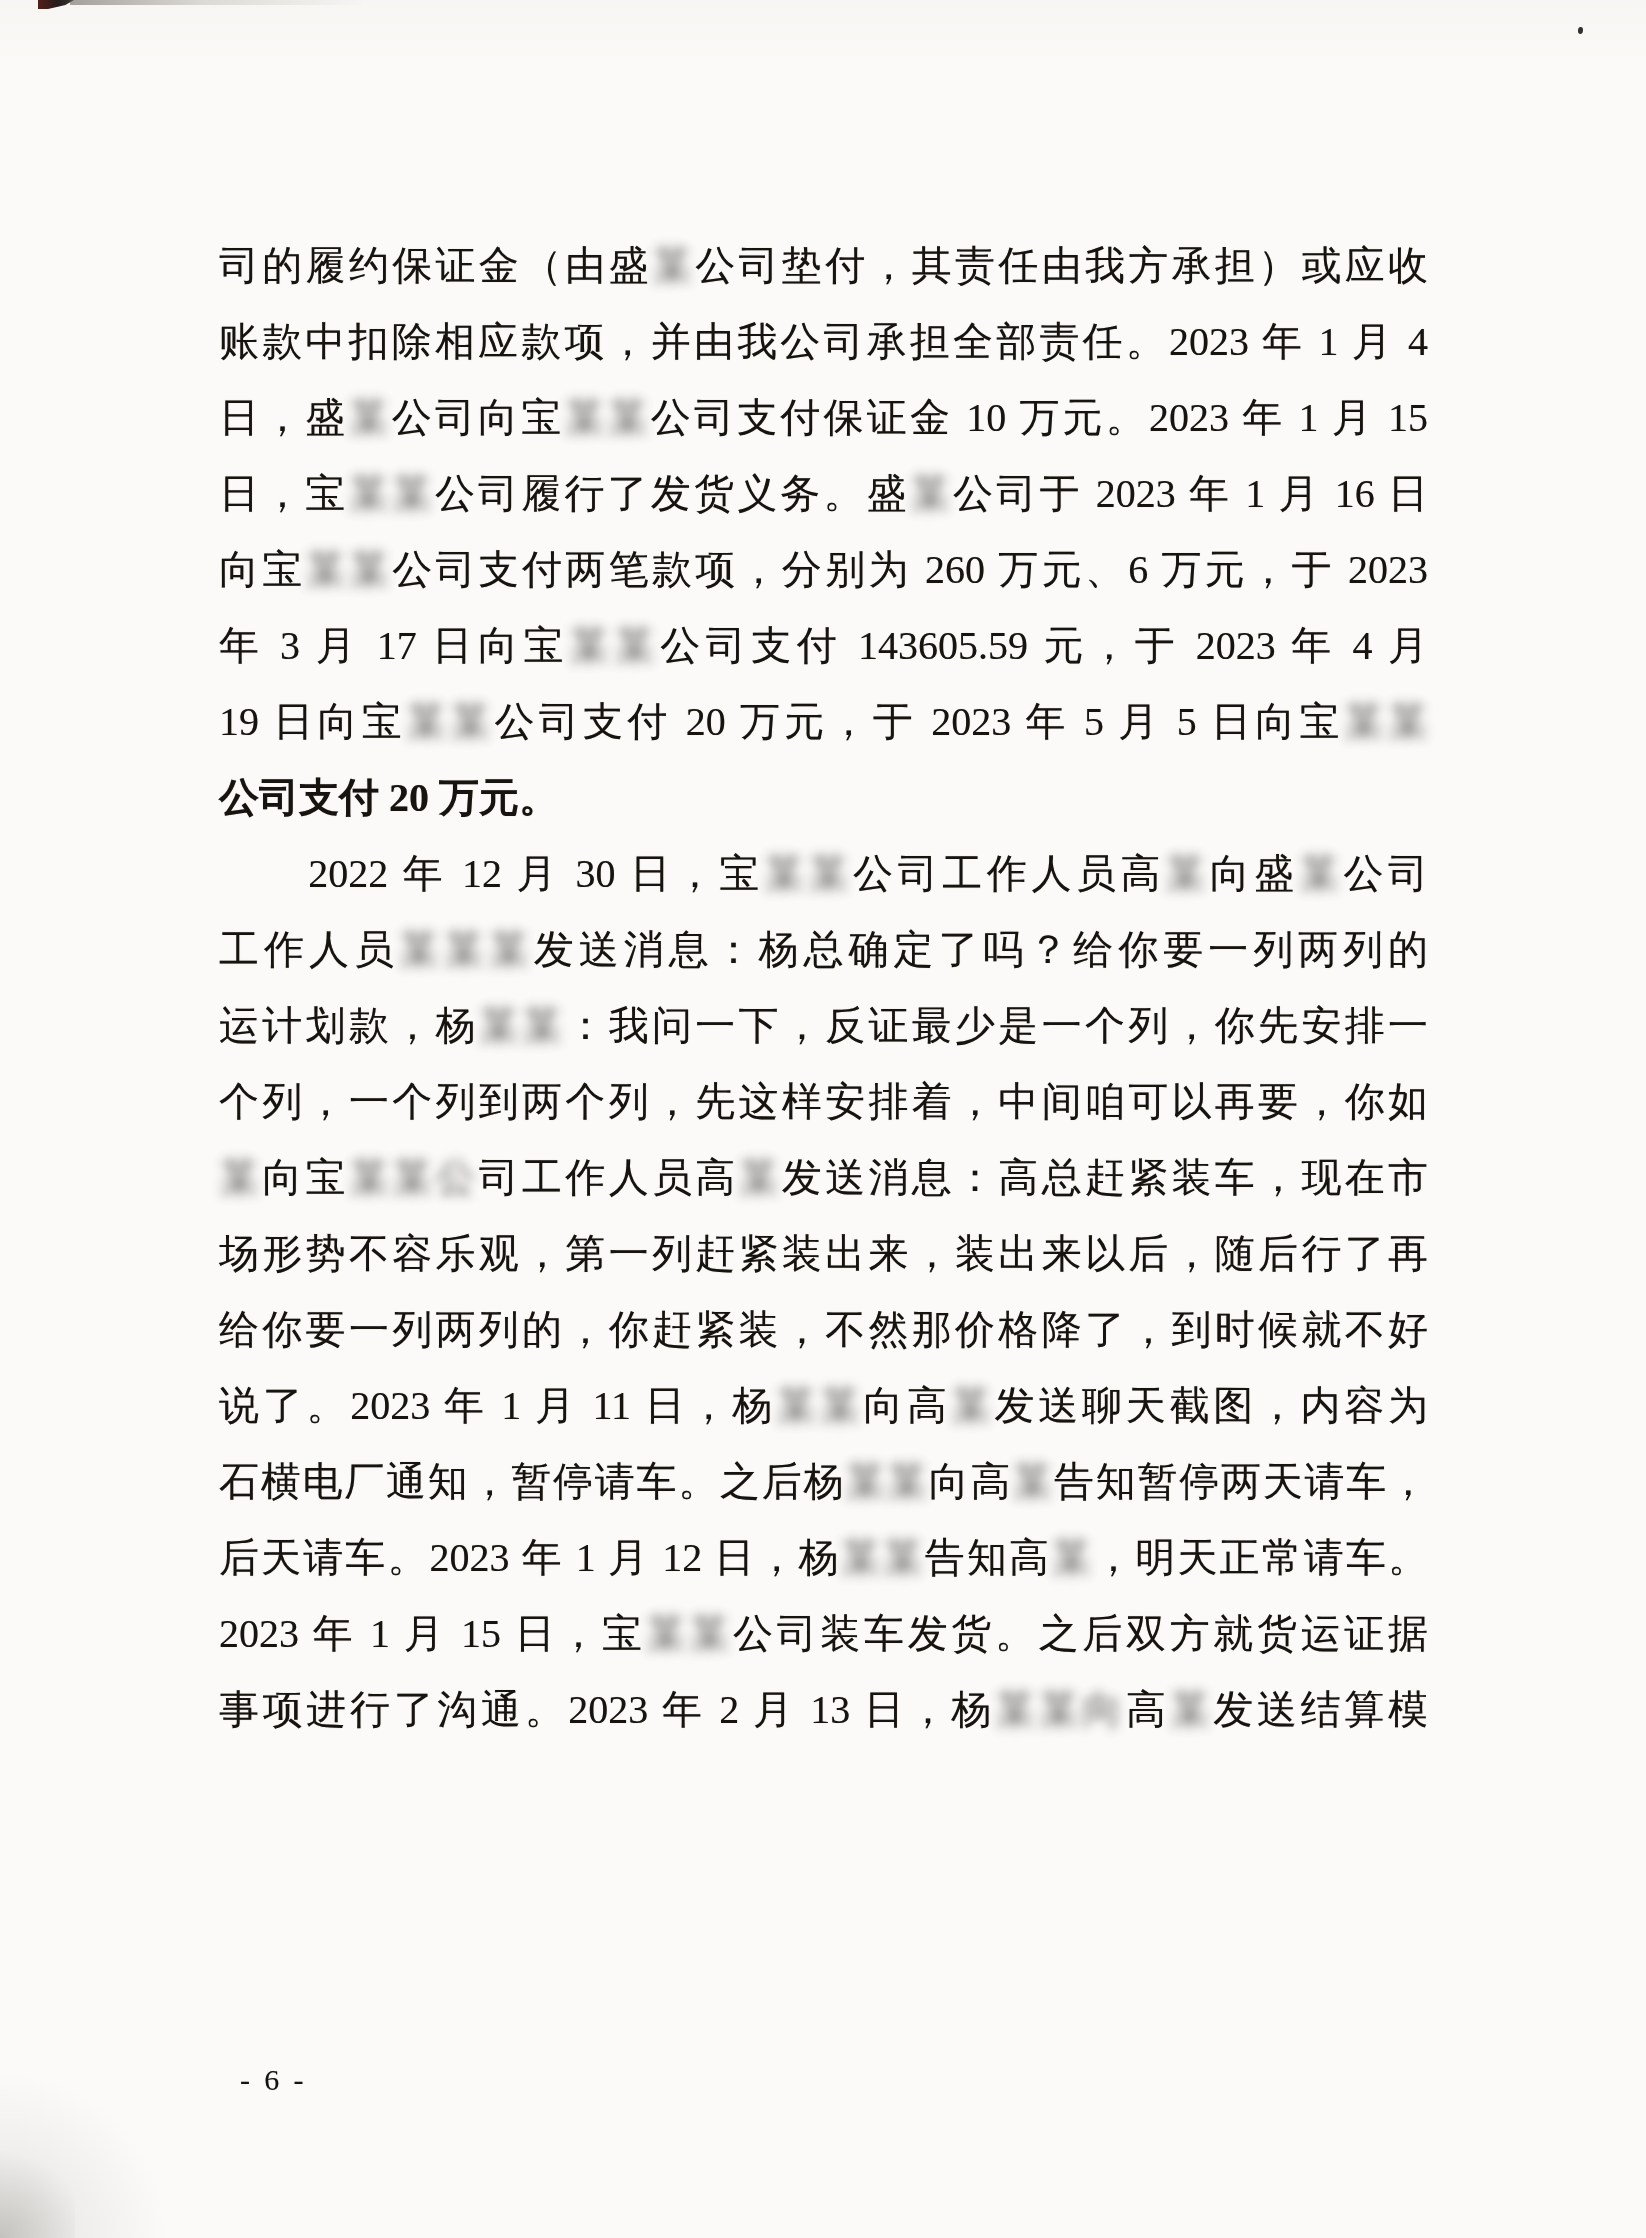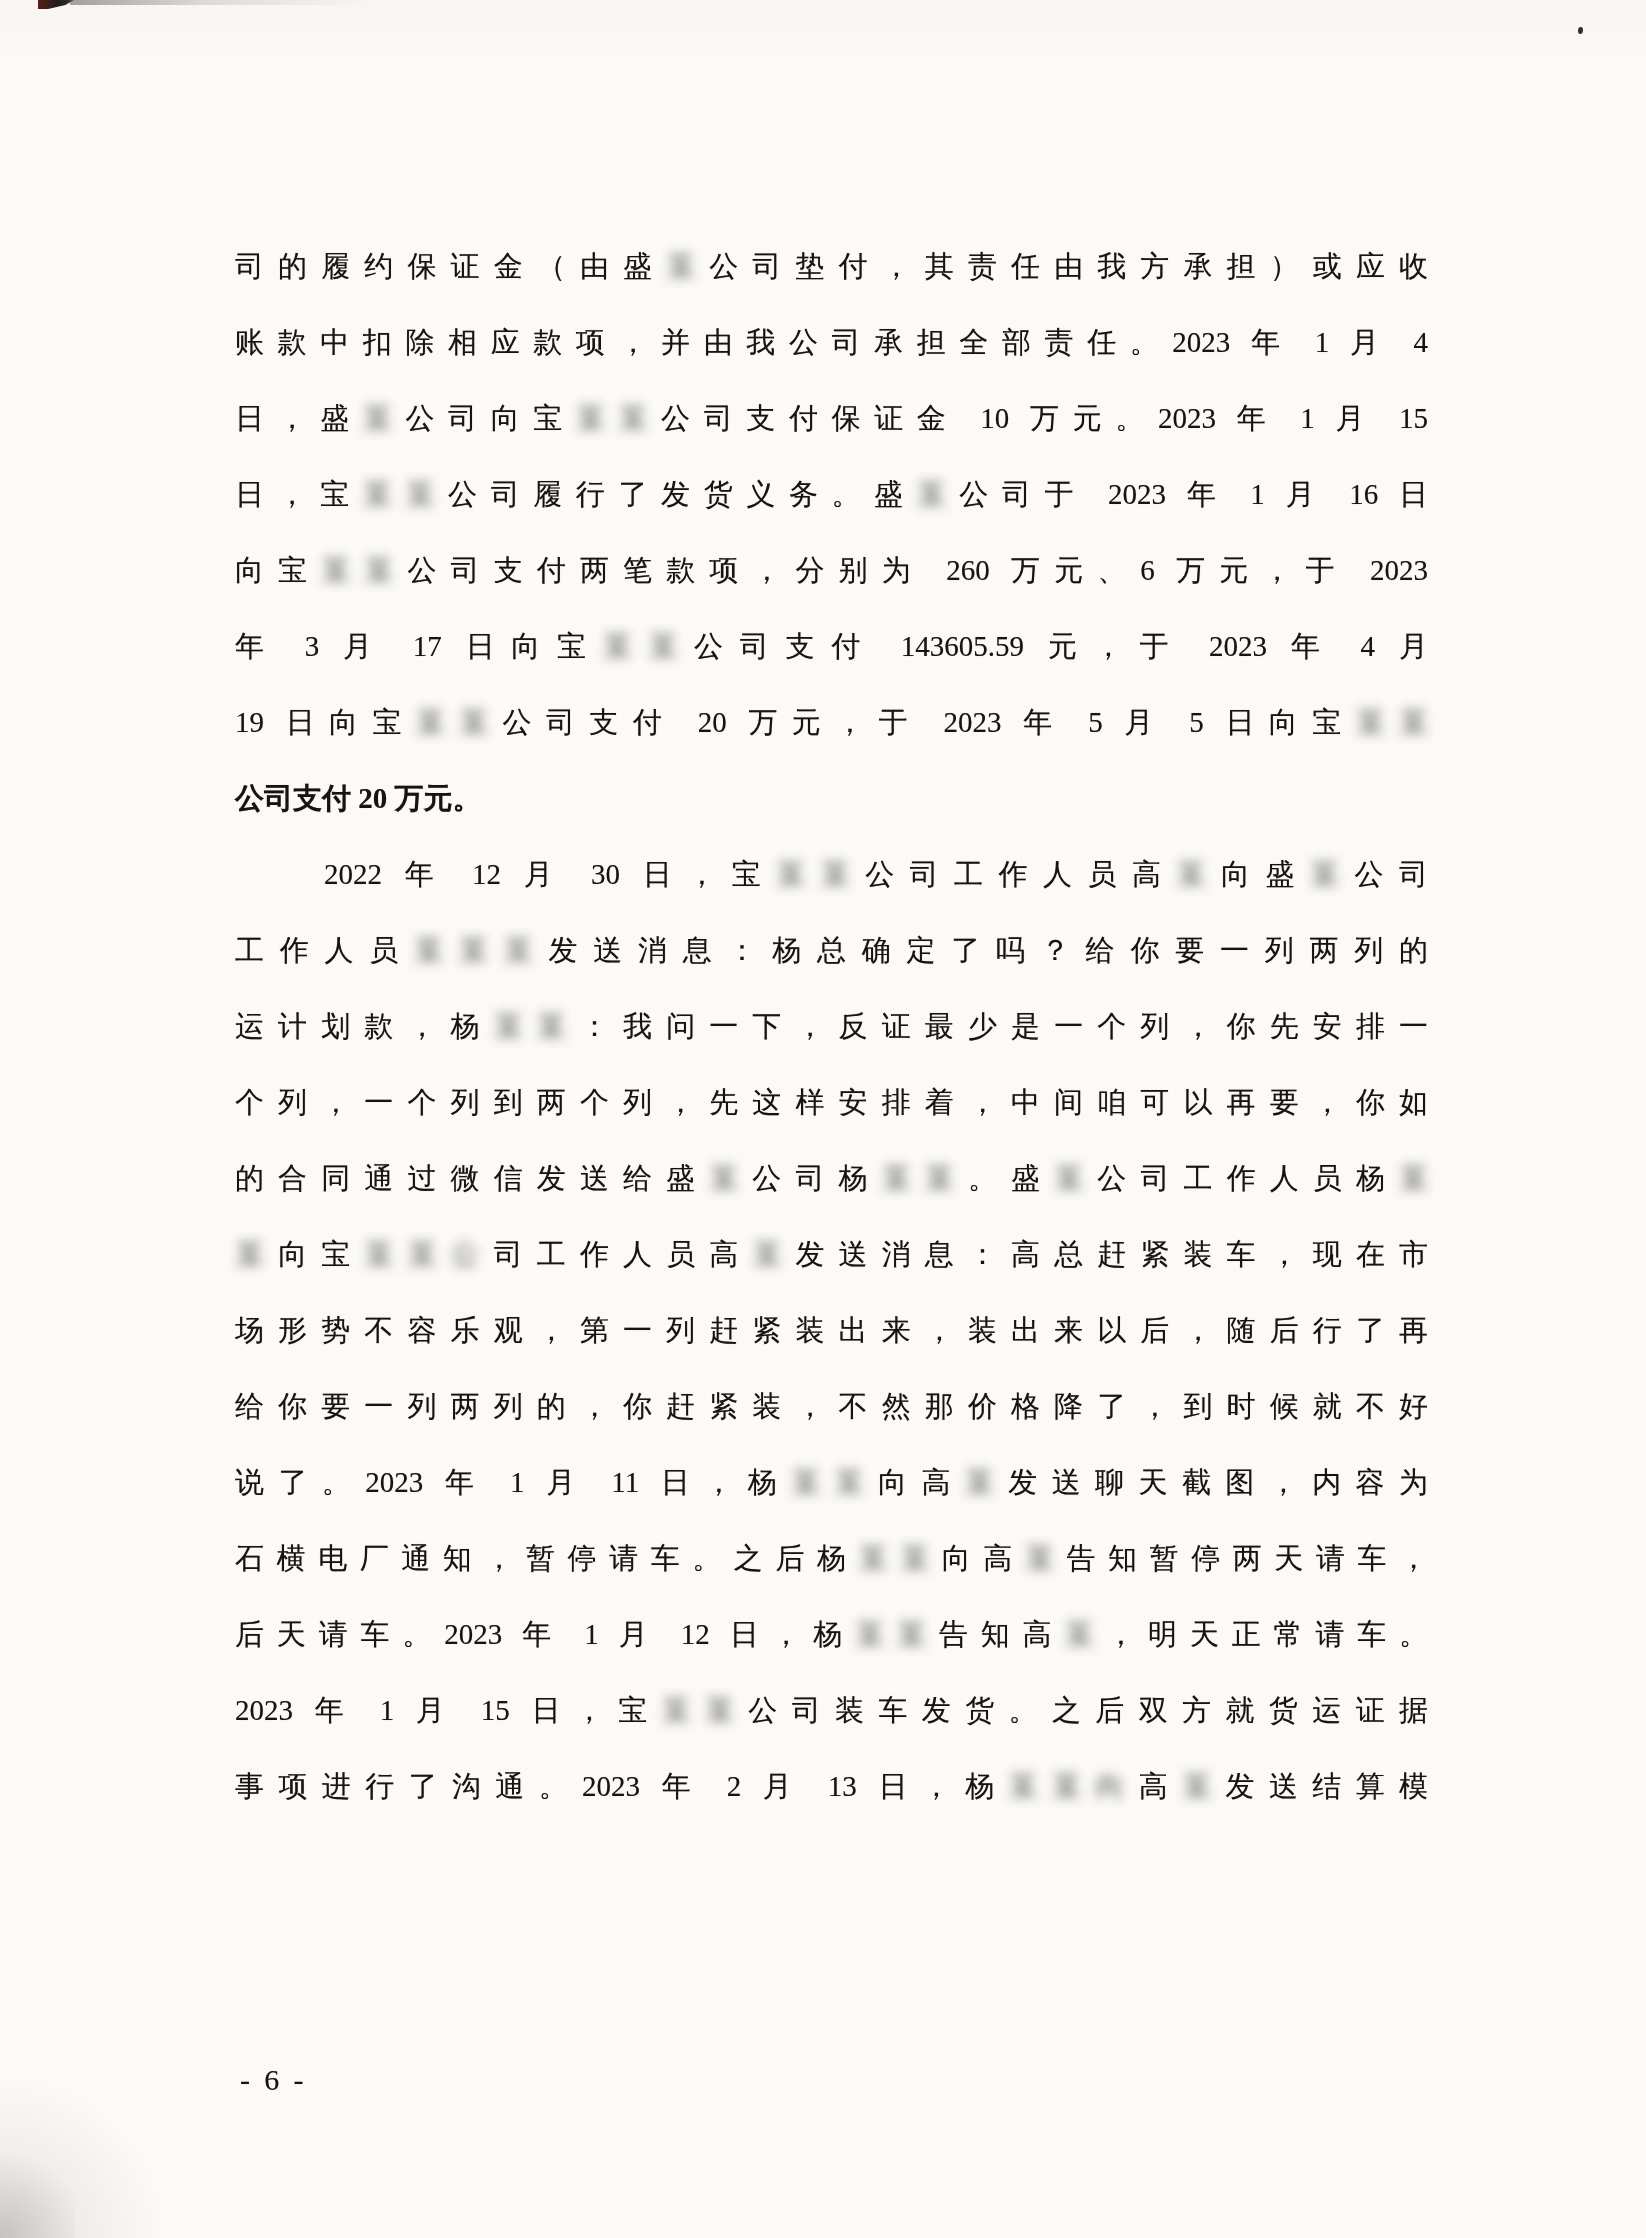--- a/index.html
+++ b/index.html
@@ -21,26 +21,25 @@
   }
   .doc-body {
     position: absolute;
     left: 219px;
     top: 228px;
     width: 1209px;
   }
   .line {
     height: 76px;
     line-height: 76px;
-    font-size: 29px;
+    font-size: 40px;
     color: #17130f;
     text-align: justify;
     text-align-last: justify;
     text-shadow: 0 0 0.7px rgba(25,22,18,0.45);
-    margin-left: 16px;
   }
   .line.para-end {
     text-align-last: left;
     font-weight: bold;
   }
   .blur {
     filter: blur(5.5px);
     color: #474747;
     opacity: 0.82;
   }
@@ -99,21 +98,20 @@
     <div class="line"><span>日，盛</span><span class="blur">某</span><span>公司向宝</span><span class="blur">某某</span><span>公司支付保证金 10 万元。2023 年 1 月 15</span></div>
     <div class="line"><span>日，宝</span><span class="blur">某某</span><span>公司履行了发货义务。盛</span><span class="blur">某</span><span>公司于 2023 年 1 月 16 日</span></div>
     <div class="line"><span>向宝</span><span class="blur">某某</span><span>公司支付两笔款项，分别为 260 万元、6 万元，于 2023</span></div>
     <div class="line"><span>年 3 月 17 日向宝</span><span class="blur">某某</span><span>公司支付 143605.59 元，于 2023 年 4 月</span></div>
     <div class="line"><span>19 日向宝</span><span class="blur">某某</span><span>公司支付 20 万元，于 2023 年 5 月 5 日向宝</span><span class="blur">某某</span></div>
     <div class="line para-end"><span>公司支付 20 万元。</span></div>
     <div class="line"><span>　　2022 年 12 月 30 日，宝</span><span class="blur">某某</span><span>公司工作人员高</span><span class="blur">某</span><span>向盛</span><span class="blur">某</span><span>公司</span></div>
     <div class="line"><span>工作人员</span><span class="blur">某某某</span><span>发送消息：杨总确定了吗？给你要一列两列的</span></div>
     <div class="line"><span>运计划款，杨</span><span class="blur">某某</span><span>：我问一下，反证最少是一个列，你先安排一</span></div>
     <div class="line"><span>个列，一个列到两个列，先这样安排着，中间咱可以再要，你如</span></div>
-    <div class="line"><span>的合同通过微信发送给盛</span><span class="blur">某</span><span>公司杨</span><span class="blur">某某</span><span>。盛</span><span class="blur">某</span><span>公司工作人员杨</span><span class="blur">某</span></div>
     <div class="line"><span class="blur">某</span><span>向宝</span><span class="blur">某某公</span><span>司工作人员高</span><span class="blur">某</span><span>发送消息：高总赶紧装车，现在市</span></div>
     <div class="line"><span>场形势不容乐观，第一列赶紧装出来，装出来以后，随后行了再</span></div>
     <div class="line"><span>给你要一列两列的，你赶紧装，不然那价格降了，到时候就不好</span></div>
     <div class="line"><span>说了。2023 年 1 月 11 日，杨</span><span class="blur">某某</span><span>向高</span><span class="blur">某</span><span>发送聊天截图，内容为</span></div>
     <div class="line"><span>石横电厂通知，暂停请车。之后杨</span><span class="blur">某某</span><span>向高</span><span class="blur">某</span><span>告知暂停两天请车，</span></div>
     <div class="line"><span>后天请车。2023 年 1 月 12 日，杨</span><span class="blur">某某</span><span>告知高</span><span class="blur">某</span><span>，明天正常请车。</span></div>
     <div class="line"><span>2023 年 1 月 15 日，宝</span><span class="blur">某某</span><span>公司装车发货。之后双方就货运证据</span></div>
     <div class="line"><span>事项进行了沟通。2023 年 2 月 13 日，杨</span><span class="blur">某某向</span><span>高</span><span class="blur">某</span><span>发送结算模</span></div>
   </div>
 

